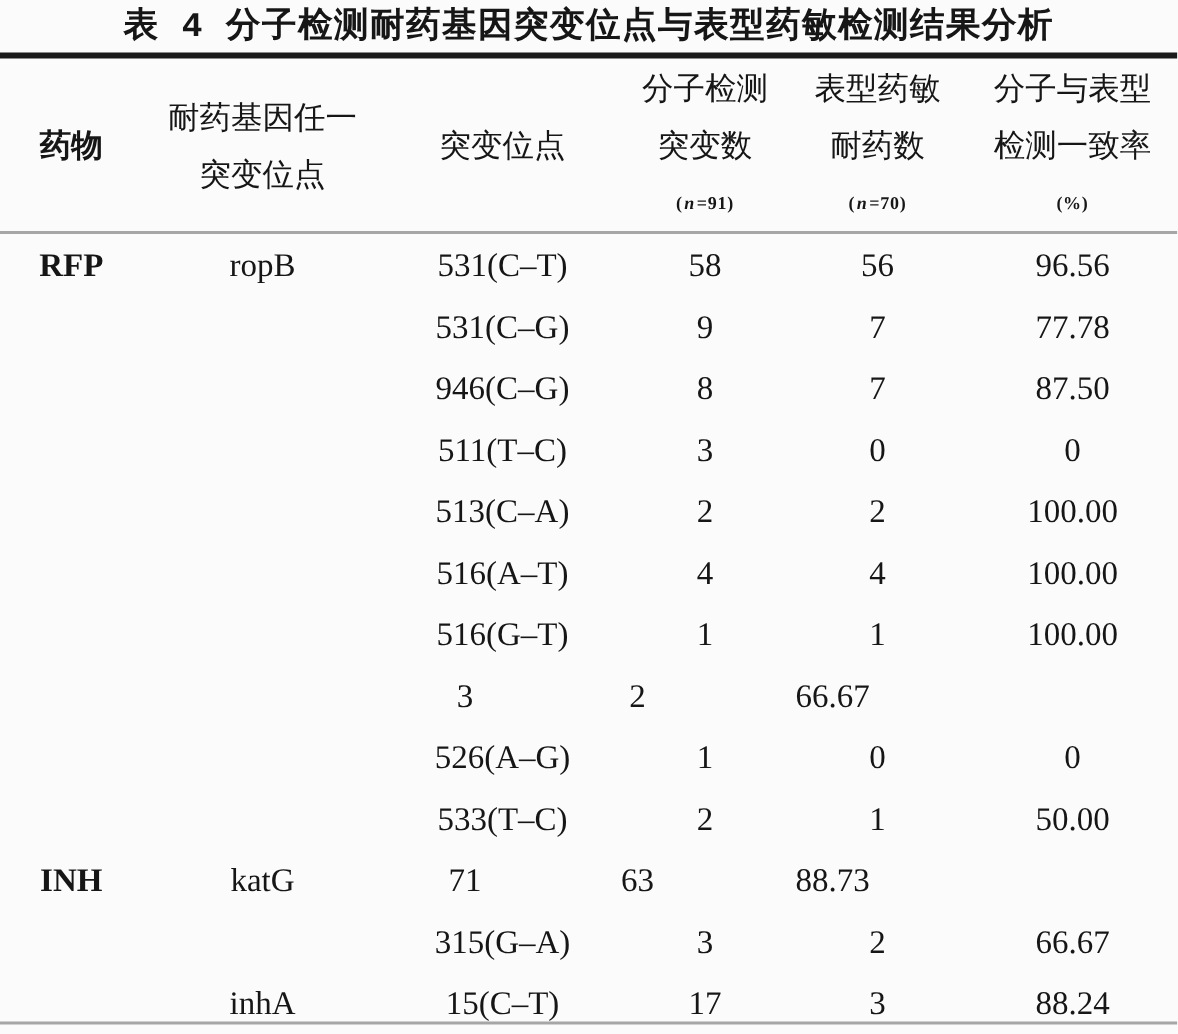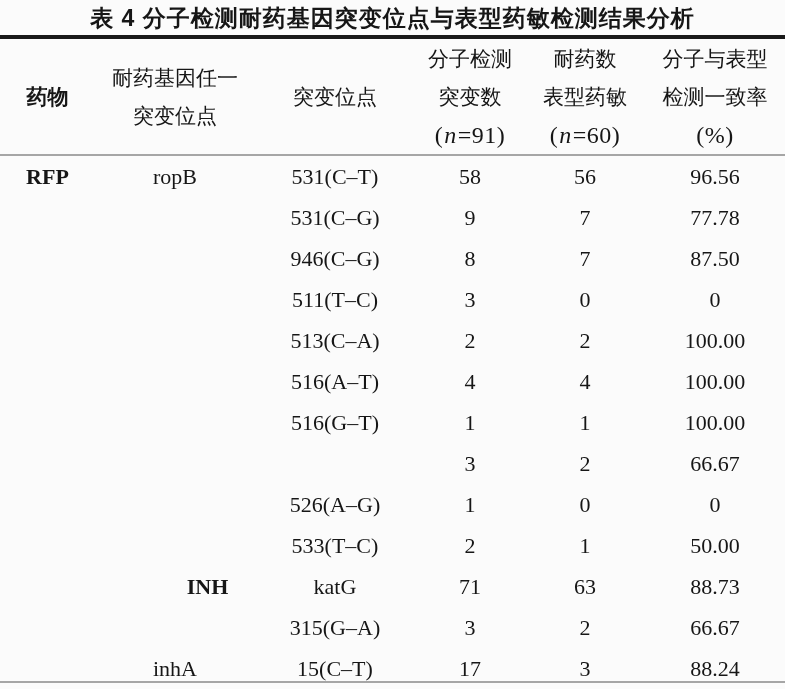--- a/index.html
+++ b/index.html
@@ -13,21 +13,21 @@
     height: 689px;
     overflow: hidden;
     background: #fbfbfb;
     color: #161616;
     font-family: "Liberation Serif", "DejaVu Serif", serif;
   }
   .title {
     height: 33px;
     padding-top: 2px;
     text-align: center;
-    font-family: Liberation Sans, sans-serif;
+    font-family: Liberation Mono, monospace;
     font-weight: 700;
     font-size: 23px;
     line-height: 33px;
     letter-spacing: 1px;
     white-space: nowrap;
   }
   .thick-rule {
     height: 0;
     border-top: 4px solid #1a1a1a;
   }
@@ -43,34 +43,34 @@
     justify-content: center;
     align-items: center;
     text-align: center;
   }
   .hline {
     display: block;
     line-height: 38px;
     white-space: nowrap;
   }
   .count-line {
-    font-size: 24px;
+    font-size: 12px;
     letter-spacing: 0.5px;
+    font-weight: bold;
   }
   .count-line i {
     font-style: italic;
     padding: 0 1px;
   }
   .rows { }
   .row {
     display: flex;
     height: 41px;
     line-height: 41px;
     font-size: 22px;
-    justify-content: flex-end;
   }
   .cell {
     display: block;
     text-align: center;
     white-space: nowrap;
     overflow: visible;
   }
   .c0 { width: 95px; font-weight: bold; }
   .c1 { width: 160px; }
   .c2 { width: 160px; }
@@ -104,23 +104,23 @@
     </div>
     <div class="hcell c2">
       <span class="hline">突变位点</span>
     </div>
     <div class="hcell c3">
       <span class="hline">分子检测</span>
       <span class="hline">突变数</span>
       <span class="hline count-line"><span>(</span><i>n</i><span>=91)</span></span>
     </div>
     <div class="hcell c4">
+      <span class="hline">表型药敏</span>
       <span class="hline">耐药数</span>
-      <span class="hline">表型药敏</span>
-      <span class="hline count-line"><span>(</span><i>n</i><span>=60)</span></span>
+      <span class="hline count-line"><span>(</span><i>n</i><span>=70)</span></span>
     </div>
     <div class="hcell c5">
       <span class="hline">分子与表型</span>
       <span class="hline">检测一致率</span>
       <span class="hline count-line">(%)</span>
     </div>
   </div>
 
   <div class="rows">
     <div class="row">

